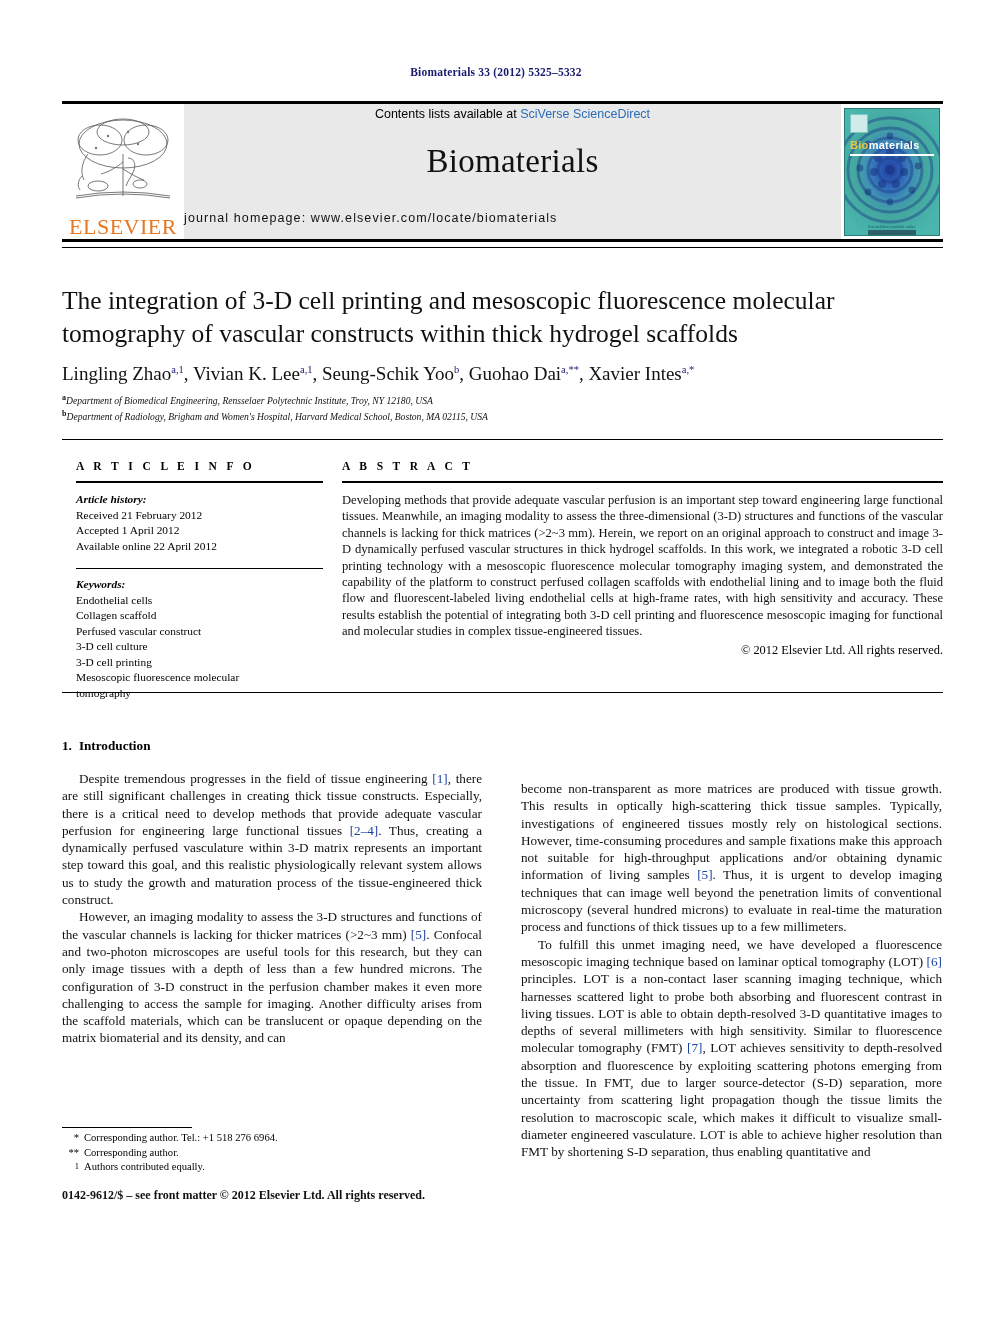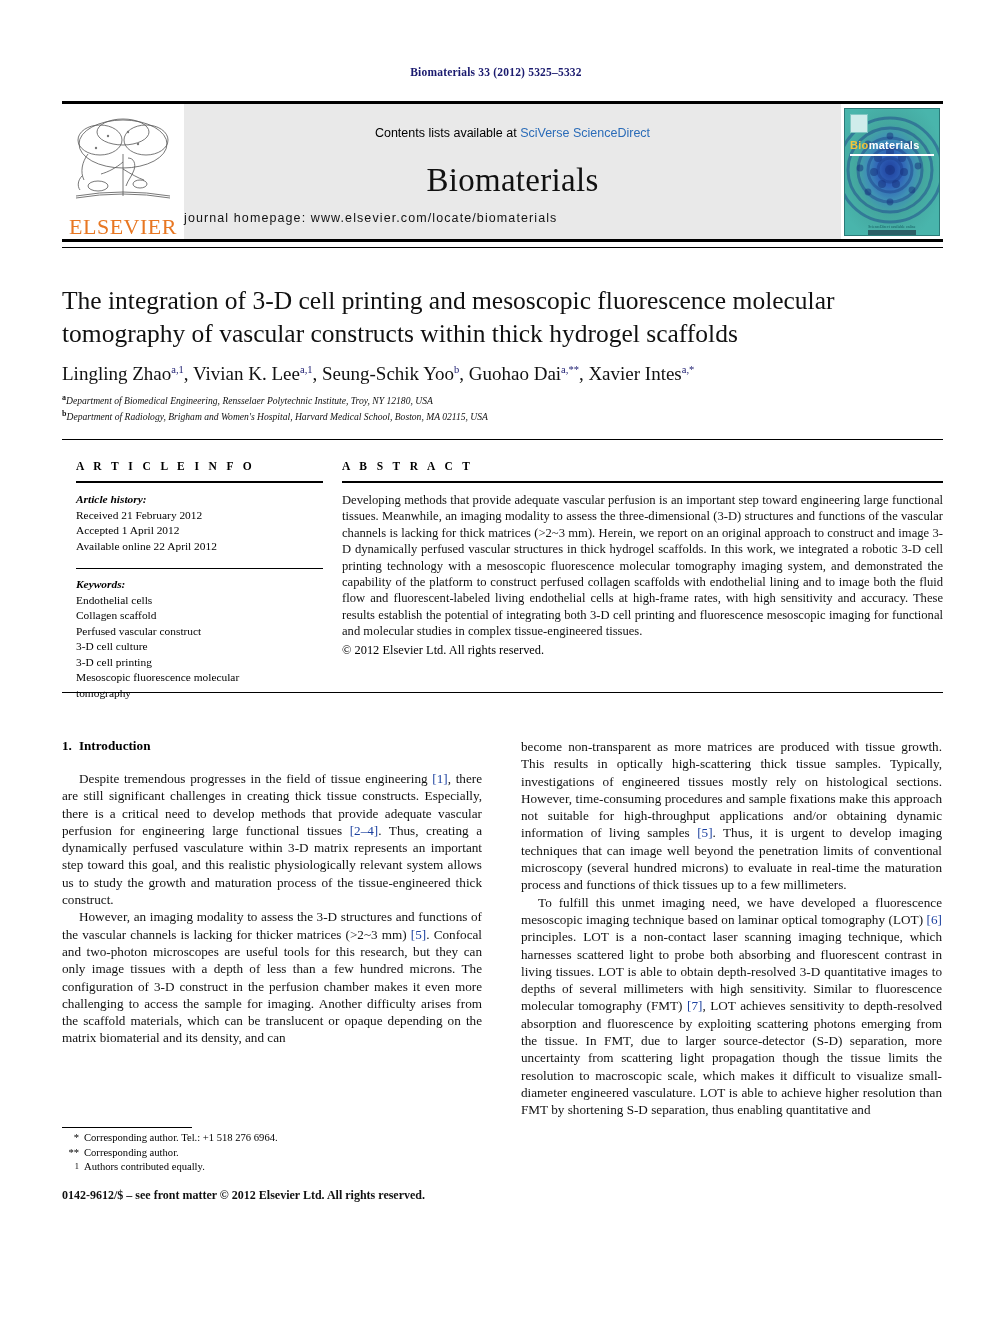--- a/index.html
+++ b/index.html
@@ -73,21 +73,21 @@
   .masthead-center {
     flex: 1 1 auto;
     background: #e9e9e9;
     position: relative;
   }
   .contents-line {
     text-align: center;
     font-family: "Liberation Sans", sans-serif;
     font-size: 12.5px;
     color: #000;
-    padding-top: 22px;
+    padding-top: 3px;
   }
   .contents-line .sd-link { color: #2b6cb8; }
   .journal-name {
     text-align: center;
     font-family: "Liberation Serif", serif;
     font-size: 33px;
     color: #111;
     margin-top: 22px;
     letter-spacing: 0.3px;
   }
@@ -273,42 +273,42 @@
   .abstract-text {
     font-family: "Liberation Serif", serif;
     font-size: 12.6px;
     line-height: 16.4px;
     text-align: justify;
     color: #111;
   }
   .copyright-line {
     font-family: "Liberation Serif", serif;
     font-size: 12.4px;
-    text-align: left;
+    text-align: right;
     margin-top: 3px;
   }
   .info-rule-bottom {
     position: absolute;
     left: 62px;
     top: 692px;
     width: 881px;
     border-top: 1px solid #000;
   }
 
   
   .body-left {
     position: absolute;
     left: 62px;
     top: 738px;
     width: 420px;
   }
   .body-right {
     position: absolute;
     left: 521px;
-    top: 738px;
+    top: 780px;
     width: 421px;
   }
   .h2 {
     font-family: "Liberation Serif", serif;
     font-weight: bold;
     font-size: 13.2px;
     margin: 0 0 16px 0;
   }
   .h2 .num { margin-right: 7px; }
   p.body {

